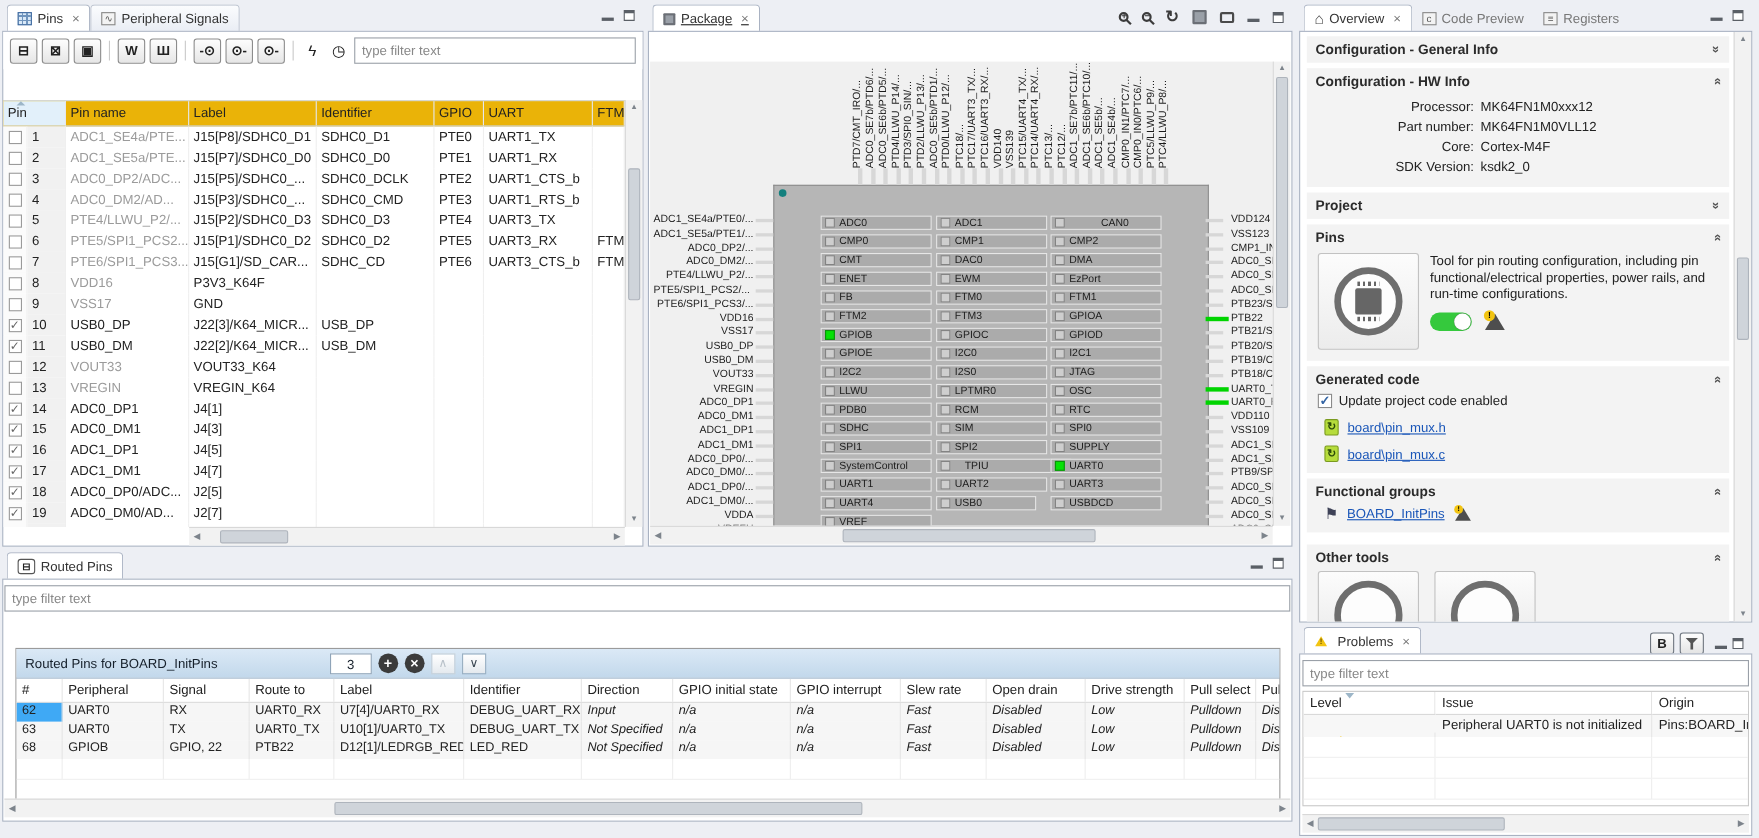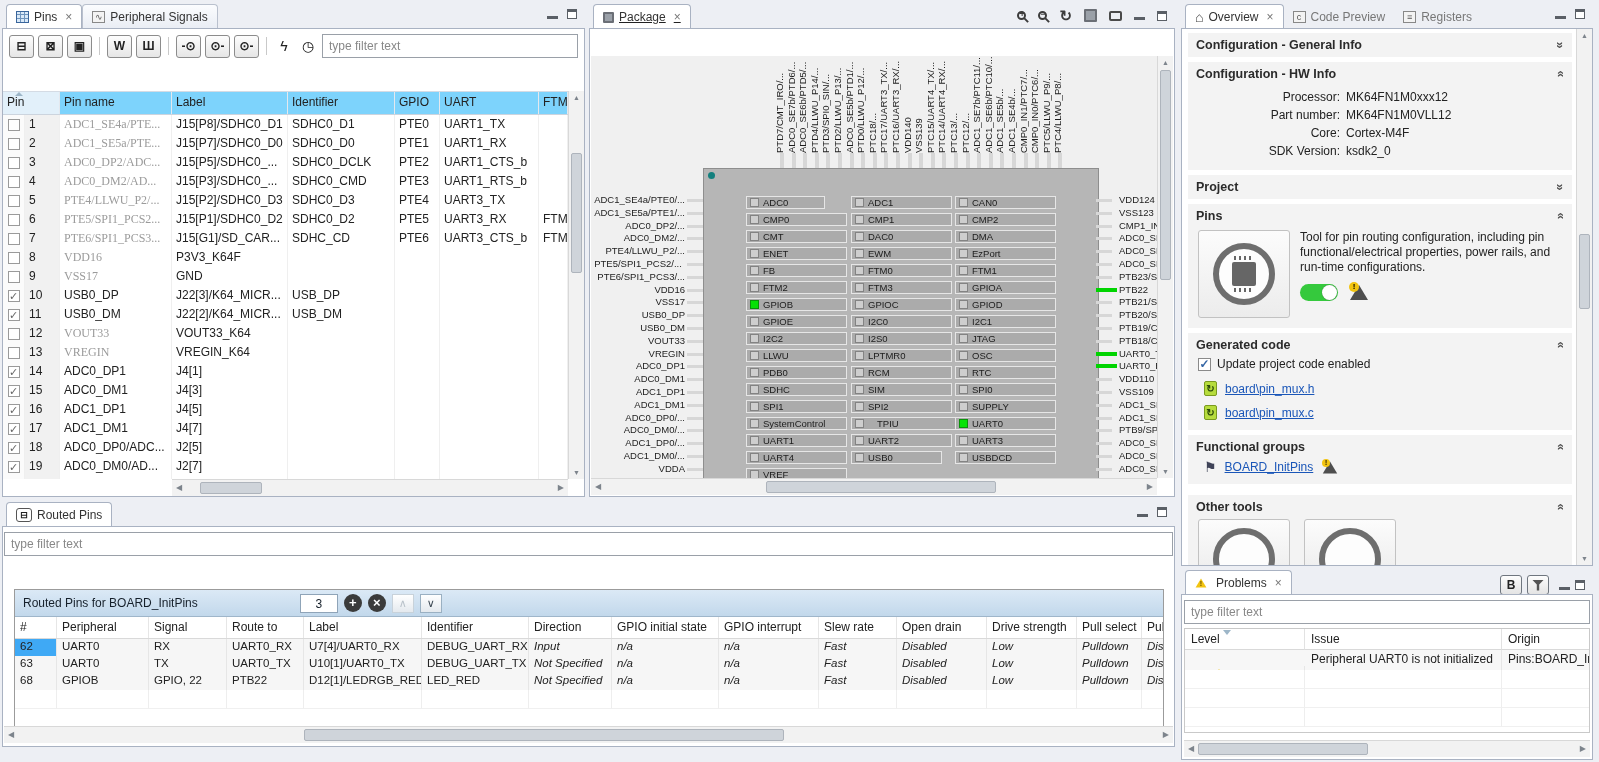--- a/index.html
+++ b/index.html
@@ -35,32 +35,32 @@
   .sigico { width:13px; height:12px; border:1px solid #888; background:#f3f3f3; color:#555;
     font-size:9px; line-height:10px; text-align:center; }
   .mag { position:relative; width:9px; height:9px; border:2px solid #3c3c3c; border-radius:50%; }
   .mag::after { content:''; position:absolute; width:6px; height:2px; background:#3c3c3c;
     right:-5px; bottom:-3px; transform:rotate(45deg); }
   .mag span { position:absolute; left:0; top:-4px; width:5px; font-size:9px; font-weight:bold; color:#3c3c3c; }
   .cmtico { position:relative; width:13px; height:10px; border:2px solid #4a4a4a; border-radius:2px; }
   
   .ptable { position:absolute; left:0; top:62px; right:0; bottom:0; }
   .pgrid { display:grid; grid-template-columns:22px 35px 112px 116px 107px 45px 99px 29px; }
-  .phead { border-top:1px solid #d4dbe4; border-bottom:1px solid #ccd4de; background:#7dd3fc; }
+  .phead { border-top:1px solid #d4dbe4; border-bottom:1px solid #ccd4de; background:#eab308; }
   .phead .hc { padding:3px 4px; border-right:1px solid #e4e8ee; color:#222; position:relative; height:22px; }
   .phead .hc.sorted { background:#e2f0fa; }
   .sort-up { position:absolute; left:12px; top:0px; width:0; height:0;
     border-left:4px solid transparent; border-right:4px solid transparent; border-bottom:4px solid #9db6c8; }
   .prow { height:19px; }
   .prow > div { border-right:1px solid #efefef; padding:2px 4px; white-space:nowrap; overflow:hidden; font-size:12px; }
   .prow .numc { background:#f1f1f1; color:#222; }
   .prow .cbc { background:#fbfbfb; display:flex; align-items:center; justify-content:center; padding:0; }
   .cb { width:12px; height:12px; border:1px solid #9a9a9a; background:#fff; font-size:11px;
     line-height:10px; text-align:center; color:#666; }
-  .grey { color:#9b9b9b;font-family:Liberation Serif, serif; }
+  .grey { color:#9b9b9b; }
   .vscroll { position:absolute; right:0; top:0; bottom:17px; width:16px; background:#f2f2f2; border-left:1px solid #d8d8d8; }
   .vthumb { position:absolute; left:2px; right:2px; background:#cfd4da; border:1px solid #aeb4bc; border-radius:2px; }
   .sarrow { position:absolute; width:100%; text-align:center; font-size:7px; color:#7d848c; }
   .hscroll { position:absolute; bottom:0; height:17px; background:#f2f2f2; border-top:1px solid #d8d8d8; }
   .hthumb { position:absolute; top:2px; bottom:2px; background:#cfd4da; border:1px solid #aeb4bc; border-radius:2px; }
   .harrow { position:absolute; top:3px; font-size:8px; color:#7d848c; }
   
   #pkg-canvas { position:absolute; left:1px; top:27px; right:17px; bottom:18px; background:#f0f0f0; overflow:hidden; }
   #chip { position:absolute; left:112px; top:112px; width:396px; bottom:0;
     background:#b6b6b6; border:1px solid #8e8e8e; border-bottom:none; }
@@ -603,23 +603,23 @@
           <div class="pin-lbl" style="left: 528px; width: 92px; top: 355.6px; overflow: hidden;">ADC1_SE14/PTB...</div>
           <div class="stub" style="left: 505px; top: 373.4px; width: 16px; height: 3px;"></div>
           <div class="pin-lbl" style="left: 528px; width: 92px; top: 368.4px; overflow: hidden;">PTB9/SPI1_PCS1...</div>
           <div class="stub" style="left: 505px; top: 386.2px; width: 16px; height: 3px;"></div>
           <div class="pin-lbl" style="left: 528px; width: 92px; top: 381.2px; overflow: hidden;">ADC0_SE13/PTB...</div>
           <div class="stub" style="left: 505px; top: 399px; width: 16px; height: 3px;"></div>
           <div class="pin-lbl" style="left: 528px; width: 92px; top: 394px; overflow: hidden;">ADC0_SE12/PTB...</div>
           <div class="stub" style="left: 505px; top: 411.8px; width: 16px; height: 3px;"></div>
           <div class="pin-lbl" style="left: 528px; width: 92px; top: 406.8px; overflow: hidden;">ADC0_SE9/...</div>
           <div class="pin-lbl" style="left: 528px; width: 92px; top: 419.6px; overflow: hidden;">ADC0_SE8/...</div>
-          <div class="pkg-blk" style="left: 155px; top: 140px; width: 79px;">ADC0<div class="pkg-led"></div></div>
+          <div class="pkg-blk" style="left: 155px; top: 140px; width: 101px;">ADC0<div class="pkg-led"></div></div>
           <div class="pkg-blk" style="left: 260px; top: 140px; width: 101px;">ADC1<div class="pkg-led"></div></div>
-          <div class="pkg-blk" style="left: 364px; top: 140px; width: 101px;">CAN0<div class="pkg-led"></div></div>
+          <div class="pkg-blk" style="left: 364px; top: 140px; width: 101px; text-align: center;">CAN0<div class="pkg-led"></div></div>
           <div class="pkg-blk" style="left: 155px; top: 157px; width: 101px;">CMP0<div class="pkg-led"></div></div>
           <div class="pkg-blk" style="left: 260px; top: 157px; width: 101px;">CMP1<div class="pkg-led"></div></div>
           <div class="pkg-blk" style="left: 364px; top: 157px; width: 101px;">CMP2<div class="pkg-led"></div></div>
           <div class="pkg-blk" style="left: 155px; top: 174px; width: 101px;">CMT<div class="pkg-led"></div></div>
           <div class="pkg-blk" style="left: 260px; top: 174px; width: 101px;">DAC0<div class="pkg-led"></div></div>
           <div class="pkg-blk" style="left: 364px; top: 174px; width: 101px;">DMA<div class="pkg-led"></div></div>
           <div class="pkg-blk" style="left: 155px; top: 191px; width: 101px;">ENET<div class="pkg-led"></div></div>
           <div class="pkg-blk" style="left: 260px; top: 191px; width: 101px;">EWM<div class="pkg-led"></div></div>
           <div class="pkg-blk" style="left: 364px; top: 191px; width: 101px;">EzPort<div class="pkg-led"></div></div>
           <div class="pkg-blk" style="left: 155px; top: 208px; width: 101px;">FB<div class="pkg-led"></div></div>

